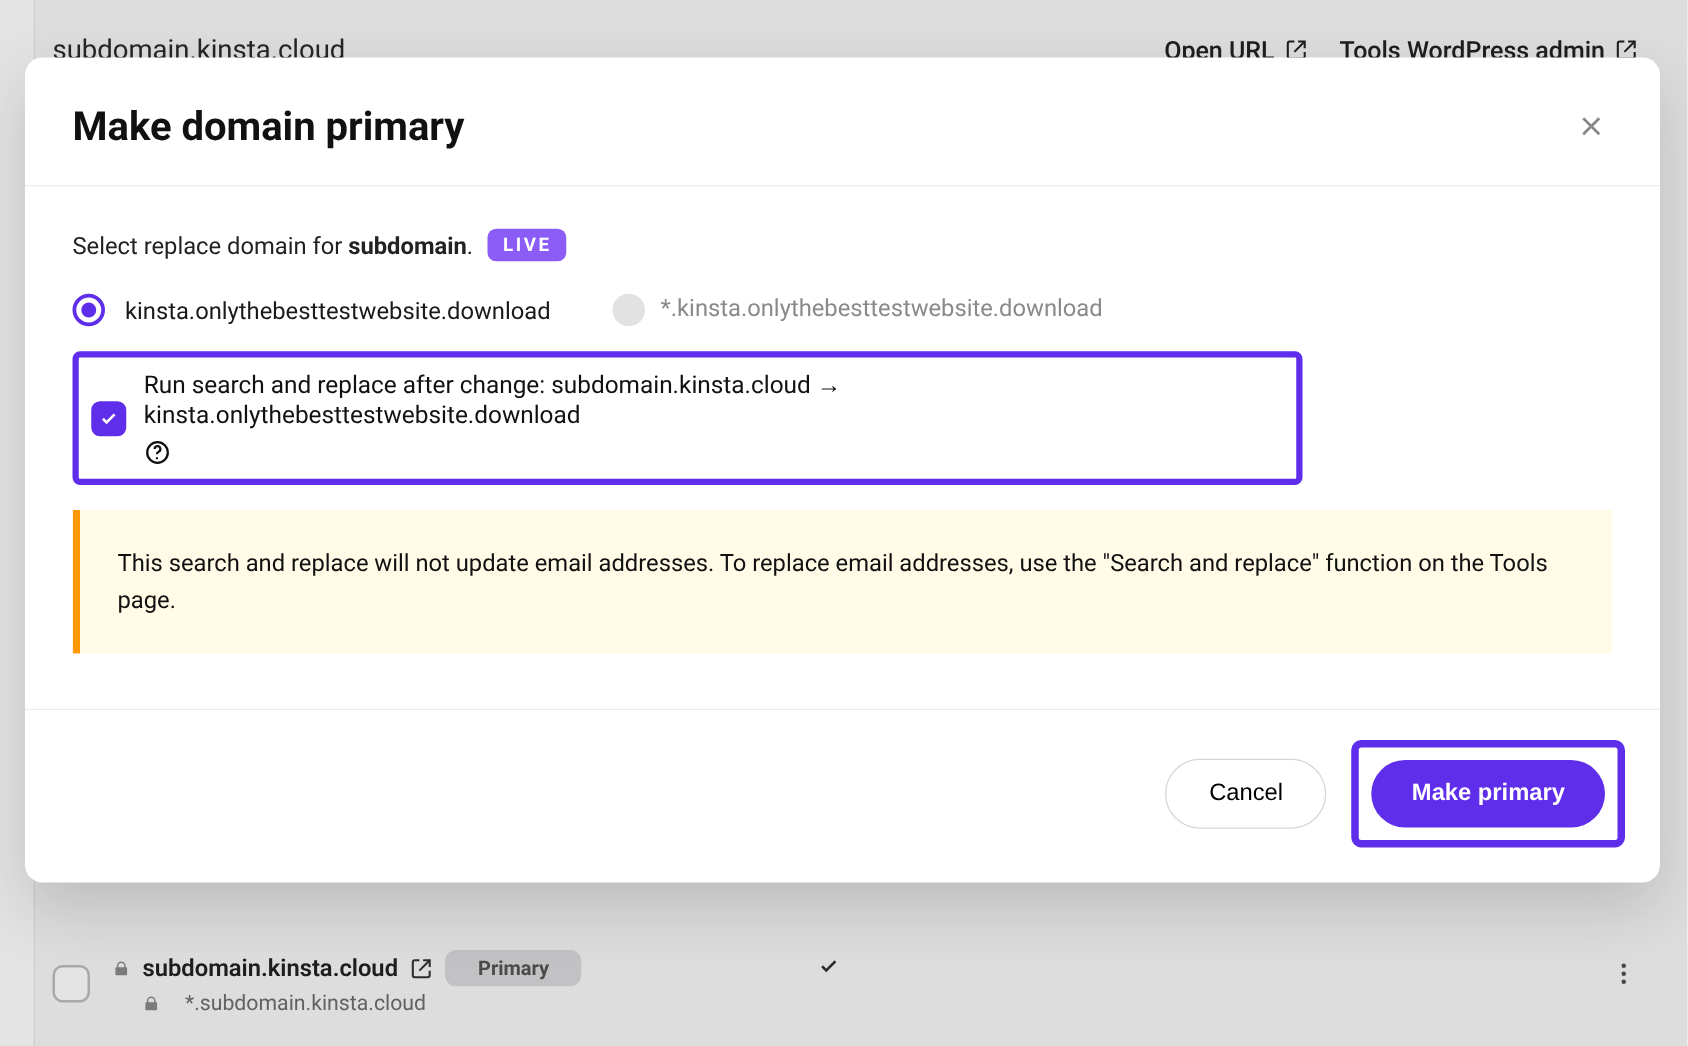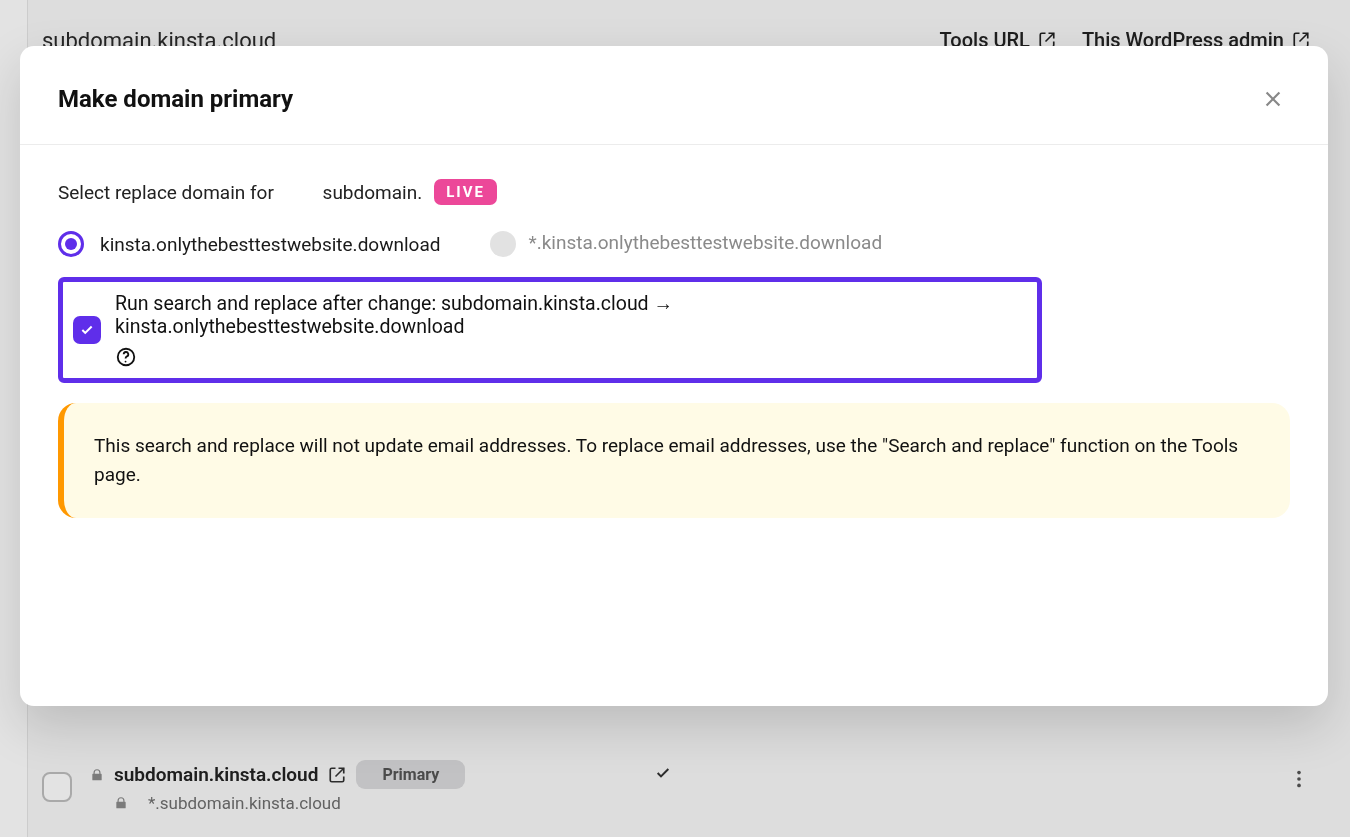--- a/index.html
+++ b/index.html
@@ -72,29 +72,29 @@
     background: #fff;
     border-radius: 14px;
     box-shadow: 0 20px 50px rgba(0,0,0,0.15);
     display: flex; flex-direction: column;
   }
   .modal-header {
     display:flex; align-items:center; justify-content:space-between;
     padding: 36px 38px 28px 38px;
     border-bottom: 1px solid #ececec;
   }
-  .modal-title { font-size: 24px; font-weight: 700; color:#111;text-align:center; }
+  .modal-title { font-size: 32px; font-weight: 700; color:#111;text-align:center; }
   .close-btn { width:34px; height:34px; display:flex; align-items:center; justify-content:center; cursor:pointer; color:#888; border-radius:6px; }
 
   .modal-body { padding: 34px 38px 10px 38px; flex:1; }
 
   .subhead-line { font-size: 19px; color:#222; display:flex; align-items:center; gap:12px; flex-wrap:wrap; }
-  .subhead-line strong { font-weight:400;margin-left:44px; }
+  .subhead-line strong { font-weight:700; }
   .live-badge {
-    background:#ec4899; color:#fff; font-weight:700; font-size:15px; letter-spacing:2px;
+    background:#8b5cf6; color:#fff; font-weight:700; font-size:15px; letter-spacing:2px;
     padding:4px 12px; border-radius:7px;
   }
 
   .radio-group { margin-top: 26px; display:flex; flex-direction:row; gap:14px; }
   .radio-row { display:flex; align-items:center; gap:16px; font-size:19px; }
   .radio-outer {
     width:26px; height:26px; border-radius:50%; border:3px solid #5f2eea; display:flex; align-items:center; justify-content:center; flex-shrink:0;
   }
   .radio-inner { width:12px; height:12px; border-radius:50%; background:#5f2eea; }
   .radio-sub { margin-left:36px; display:flex; align-items:flex-start; gap:12px; color:#8a8a8a; font-size:19px;}
@@ -112,21 +112,21 @@
     width:28px; height:28px; border-radius:7px; background:#5f2eea; display:flex; align-items:center; justify-content:center; flex-shrink:0;
   }
   .cb svg { width:14px; height:14px; stroke:#fff; }
   .sr-label { font-size:19.5px; color:#111; display:flex; align-items:center; gap:8px; flex-wrap:wrap;}
   .help-icon { width:22px; height:22px; color:#333; flex-shrink:0;}
 
   .notice {
     margin-top: 20px;
     background:#fffbe6;
     border-left: 6px solid #ff9800;
-    border-radius: 18px;
+    border-radius: 1px;
     padding: 28px 30px;
   }
   .notice-text { font-size:19px; line-height:1.55; color:#111; }
   .notice-btn {
     margin-top: 22px;
     display:inline-flex; align-items:center; justify-content:center;
     padding: 14px 24px; border:1px solid #cfcfcf; border-radius: 28px;
     background:#fffbe6; font-size:18px; font-weight:500; cursor:pointer;
   }
 
@@ -150,29 +150,29 @@
 </head>
 <body>
 
 <div class="bg-page">
   <div class="bg-left-rail"></div>
 
   <div class="bg-header">
     <div class="bg-title">subdomain.kinsta.cloud</div>
     <div class="bg-links">
       <a class="bg-link">
-        <span>Tools URL</span>
+        <span>Open URL</span>
         <svg class="ext-icon" viewBox="0 0 24 24" fill="none" stroke="currentColor" stroke-width="2.2">
             <path d="M14 3h7v7"></path>
             <path d="M10 14L21 3"></path>
             <path d="M21 14v5a2 2 0 0 1-2 2H5a2 2 0 0 1-2-2V5a2 2 0 0 1 2-2h5"></path>
           </svg>
       </a>
       <a class="bg-link">
-        <span>This WordPress admin</span>
+        <span>Tools WordPress admin</span>
         <svg class="ext-icon" viewBox="0 0 24 24" fill="none" stroke="currentColor" stroke-width="2.2">
             <path d="M14 3h7v7"></path>
             <path d="M10 14L21 3"></path>
             <path d="M21 14v5a2 2 0 0 1-2 2H5a2 2 0 0 1-2-2V5a2 2 0 0 1 2-2h5"></path>
           </svg>
       </a>
     </div>
   </div>
 
   <div class="bg-row">
@@ -258,14 +258,20 @@
               <circle cx="11.5" cy="17" r="1" fill="#111" stroke="none"></circle>
             </svg>
         </span>
       </div>
 
       <div class="notice">
         <div class="notice-text">This search and replace will not update email addresses. To replace email addresses, use the "Search and replace" function on the Tools page.</div>
       </div>
     </div>
 
+    <div class="modal-footer">
+      <button class="btn-cancel">Cancel</button>
+      <div class="primary-wrap">
+        <button class="btn-primary">Make primary</button>
+      </div>
+    </div>
   </div>
 </div>
 
 </body></html>

